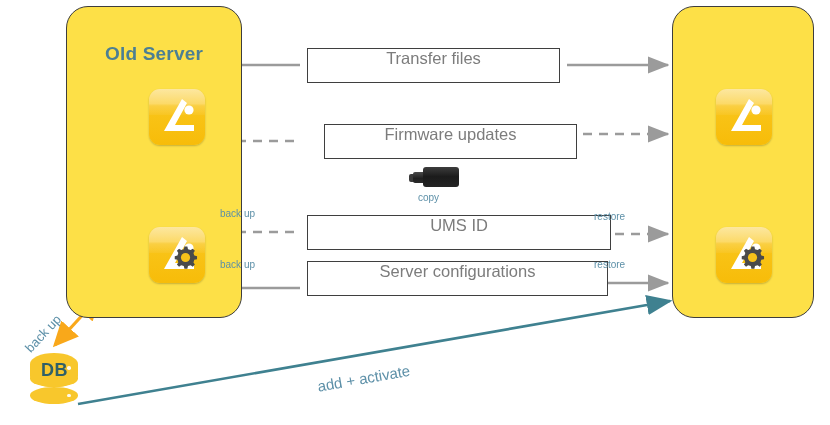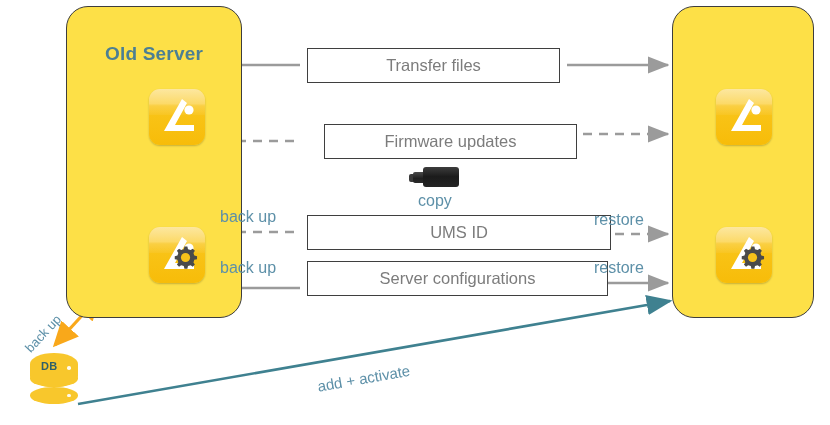--- a/index.html
+++ b/index.html
@@ -16,35 +16,35 @@
   #panel-new .panel-title{top:36px;}
 
   .app-icon{position:absolute;width:56px;height:56px;border-radius:11px;
     background:linear-gradient(180deg,#fbd65a 0%,#fbd040 26%,#f9c51a 30%,#f7bc09 100%);
     box-shadow:0 1px 2px rgba(0,0,0,.22);overflow:hidden;}
   .app-icon .gloss{position:absolute;left:0;top:0;width:100%;height:46%;
     background:linear-gradient(180deg,rgba(255,255,255,.42),rgba(255,255,255,.05));}
   .app-icon svg{position:absolute;left:0;top:0;width:56px;height:56px;}
 
   .boxlbl{position:absolute;box-sizing:border-box;border:1.3px solid #3f3f3f;background:#fff;
-    color:#7c7c7c;font-size:16.5px;display:flex;align-items:center;justify-content:center;}
+    color:#7c7c7c;font-size:16.5px;display:flex;justify-content:center;}
 
-  .edge-label{position:absolute;color:#5d90a8;font-size:16px;white-space:nowrap;}
+  .edge-label{position:absolute;color:#5d90a8;font-size:10px;white-space:nowrap;}
 
   .usb{position:absolute;}
   .usb .body{position:absolute;left:14px;top:0px;width:36px;height:20px;border-radius:3px;
     background:linear-gradient(180deg,#3d3d3d 0%,#1b1b1b 48%,#242424 100%);}
   .usb .neck{position:absolute;left:4px;top:5px;width:14px;height:11px;border-radius:2px 1px 1px 2px;
     background:linear-gradient(180deg,#4a4a4a 0%,#202020 60%,#2c2c2c 100%);}
   .usb .tip{position:absolute;left:0px;top:6.5px;width:6px;height:8px;border-radius:2px 0 0 2px;background:#3a3a3a;}
 
   .db{position:absolute;}
   .db .band{position:absolute;left:0;width:48px;height:17px;background:#f8c72c;border-radius:50%/48%;}
   .db .dot{position:absolute;right:7px;width:3.6px;height:3.6px;border-radius:50%;background:#fff;opacity:.92;}
-  .db-text{position:absolute;color:#2f6068;font-size:11px;font-weight:bold;letter-spacing:.4px;}
+  .db-text{position:absolute;color:#2f6068;font-size:18px;font-weight:bold;letter-spacing:.4px;}
 
   .rot-label{position:absolute;color:#5d90a8;font-size:13px;white-space:nowrap;transform-origin:0 0;}
 </style>
 </head>
 <body>
 
 <div id="stage">
 
   <svg class="layer" viewBox="0 0 830 425">
     <defs>

